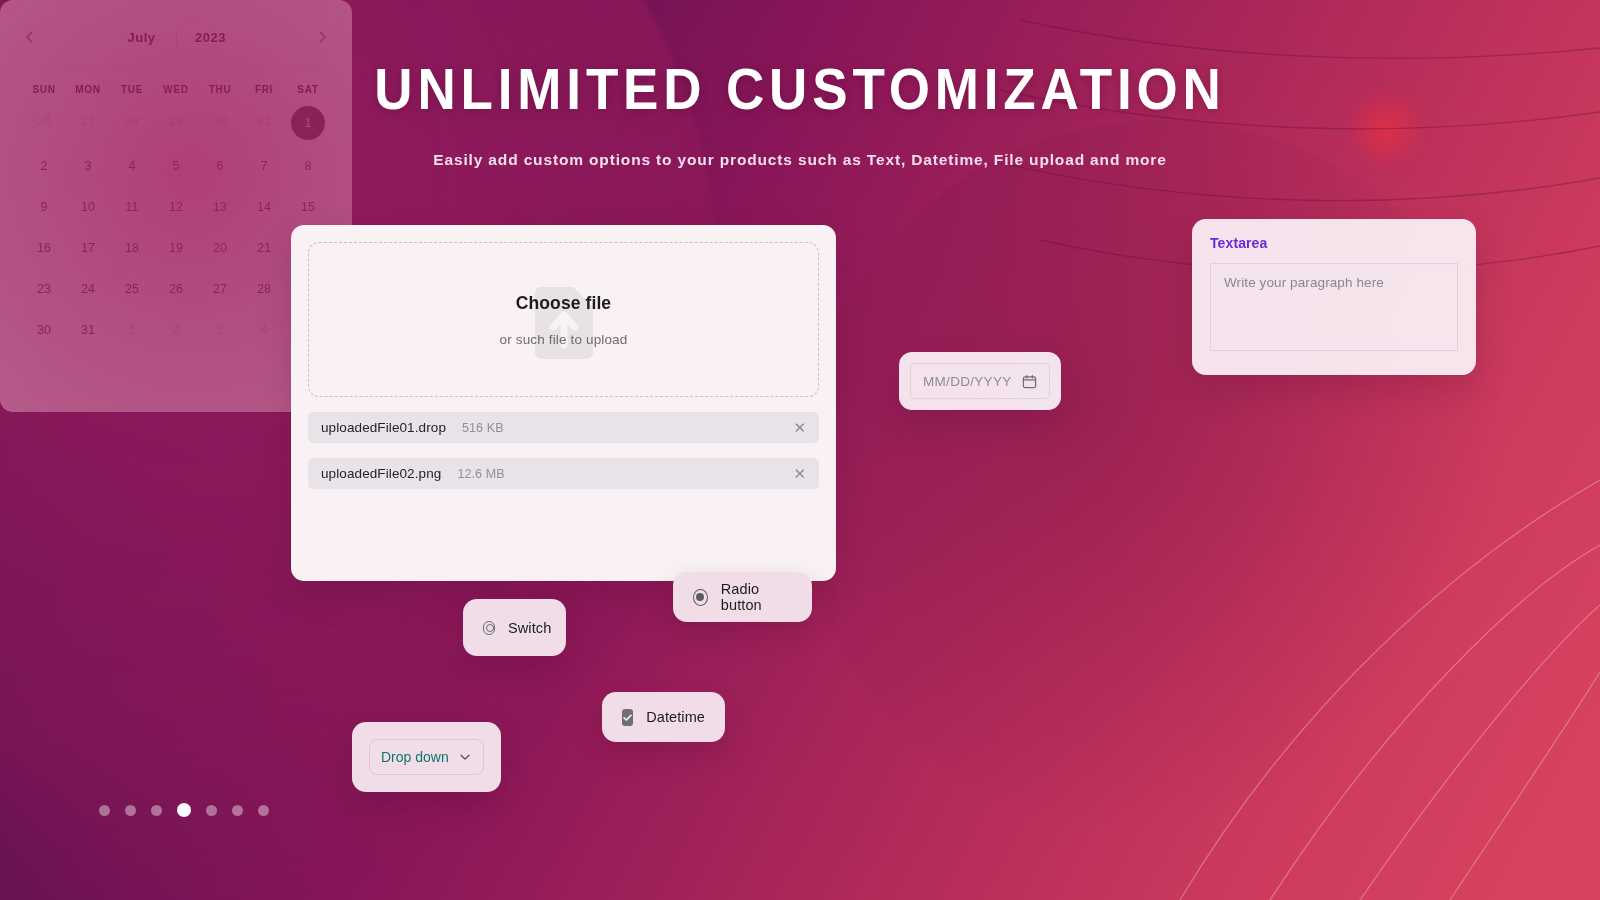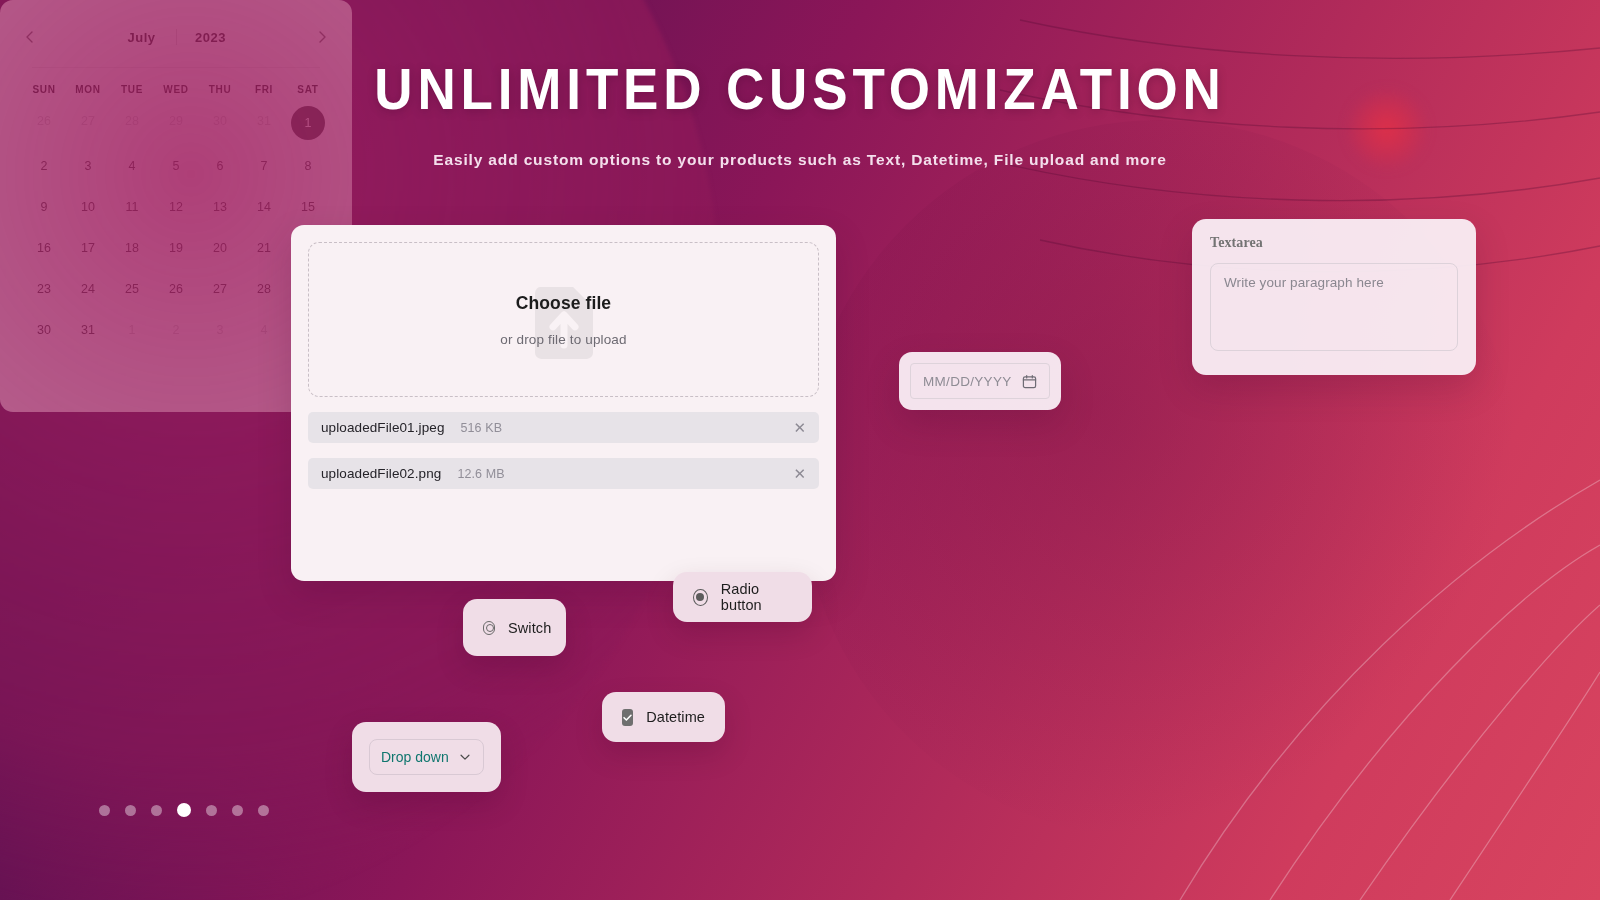--- a/index.html
+++ b/index.html
@@ -154,31 +154,30 @@
     cursor: pointer;
   }
 
   
   #textarea-card {
     left: 1192px; top: 219px;
     width: 284px; height: 156px;
     padding: 16px 18px;
   }
   .ta-label {
-    color: #737373;
+    color: #6d28d9;
     font-size: 14px;
     font-weight: 700;
     letter-spacing: 0.1px;
-    font-family: Liberation Serif, serif;
   }
   .ta-box {
     margin-top: 12px;
     height: 88px;
     border: 1px solid #ddd2da;
-    border-radius: 8px;
+    border-radius: 0;
     padding: 11px 13px;
     color: #8a8790;
     font-size: 13.5px;
     letter-spacing: 0.1px;
   }
 
   
   #date-input-card {
     left: 899px; top: 352px;
     width: 162px; height: 58px;
@@ -363,25 +362,25 @@
     <p class="subtitle">Easily add custom options to your products such as Text, Datetime, File upload and more</p>
   </div>
 
   <div id="file-upload-card" class="card">
     <div class="dropzone">
       <svg class="dz-watermark" width="58" height="72" viewBox="0 0 58 72">
         <path d="M6 0h32l20 20v46a6 6 0 0 1-6 6H6a6 6 0 0 1-6-6V6a6 6 0 0 1 6-6z" fill="#6a6a6a"></path>
         <path d="M29 58V30M29 28l-11 12M29 28l11 12" stroke="#ffffff" stroke-width="7" fill="none" stroke-linecap="round" stroke-linejoin="round"></path>
       </svg>
       <div class="dz-title">Choose file</div>
-      <div class="dz-sub">or drop file to upload</div>
+      <div class="dz-sub">or such file to upload</div>
     </div>
 
     <div class="file-row">
-      <span class="file-name">uploadedFile01.jpeg</span>
+      <span class="file-name">uploadedFile01.drop</span>
       <span class="file-size">516 KB</span>
       <span class="file-remove">✕</span>
     </div>
 
     <div class="file-row">
       <span class="file-name">uploadedFile02.png</span>
       <span class="file-size">12.6 MB</span>
       <span class="file-remove">✕</span>
     </div>
   </div>

